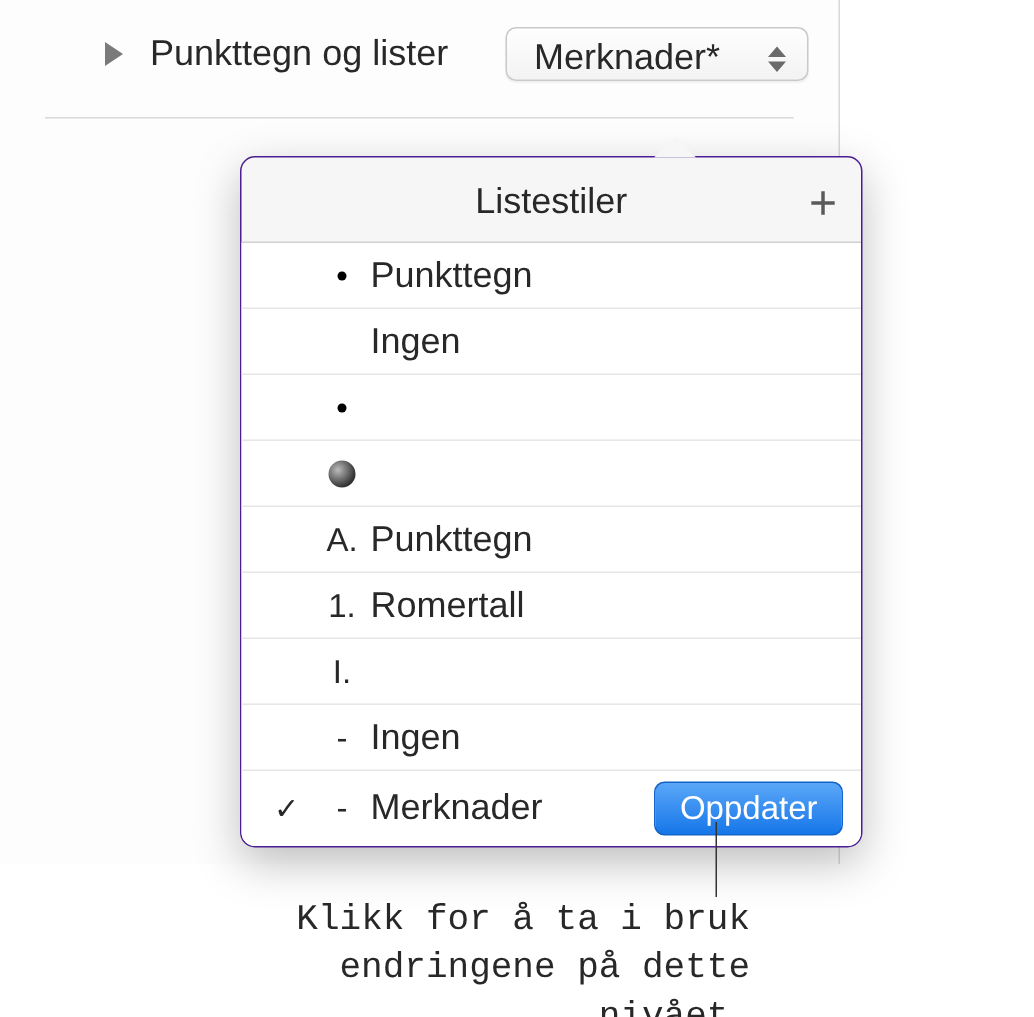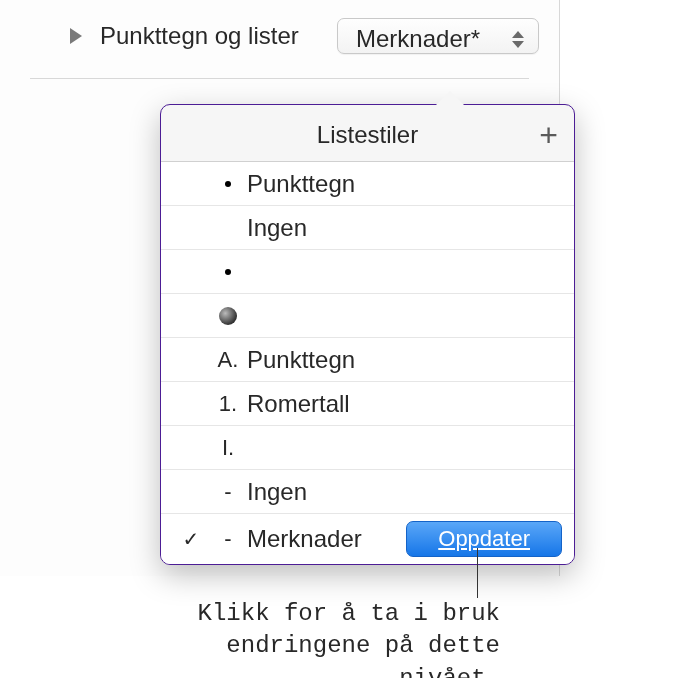--- a/index.html
+++ b/index.html
@@ -183,24 +183,23 @@
       border-radius: 50%;
     }
     .label-col {
       flex: 1;
     }
     .update-button {
       background: linear-gradient(#5aa7f8, #1676e8);
       color: #fff;
       border: 1px solid #1463c8;
       border-radius: 7px;
-      padding: 4px 31px;
+      padding: 4px 16px;
       font-size: 22px;
       cursor: pointer;
-      text-decoration: underline;
     }
     
     .callout-line {
       position: absolute;
       top: 548px;
       left: 477px;
       width: 1px;
       height: 50px;
       background: #333;
     }

